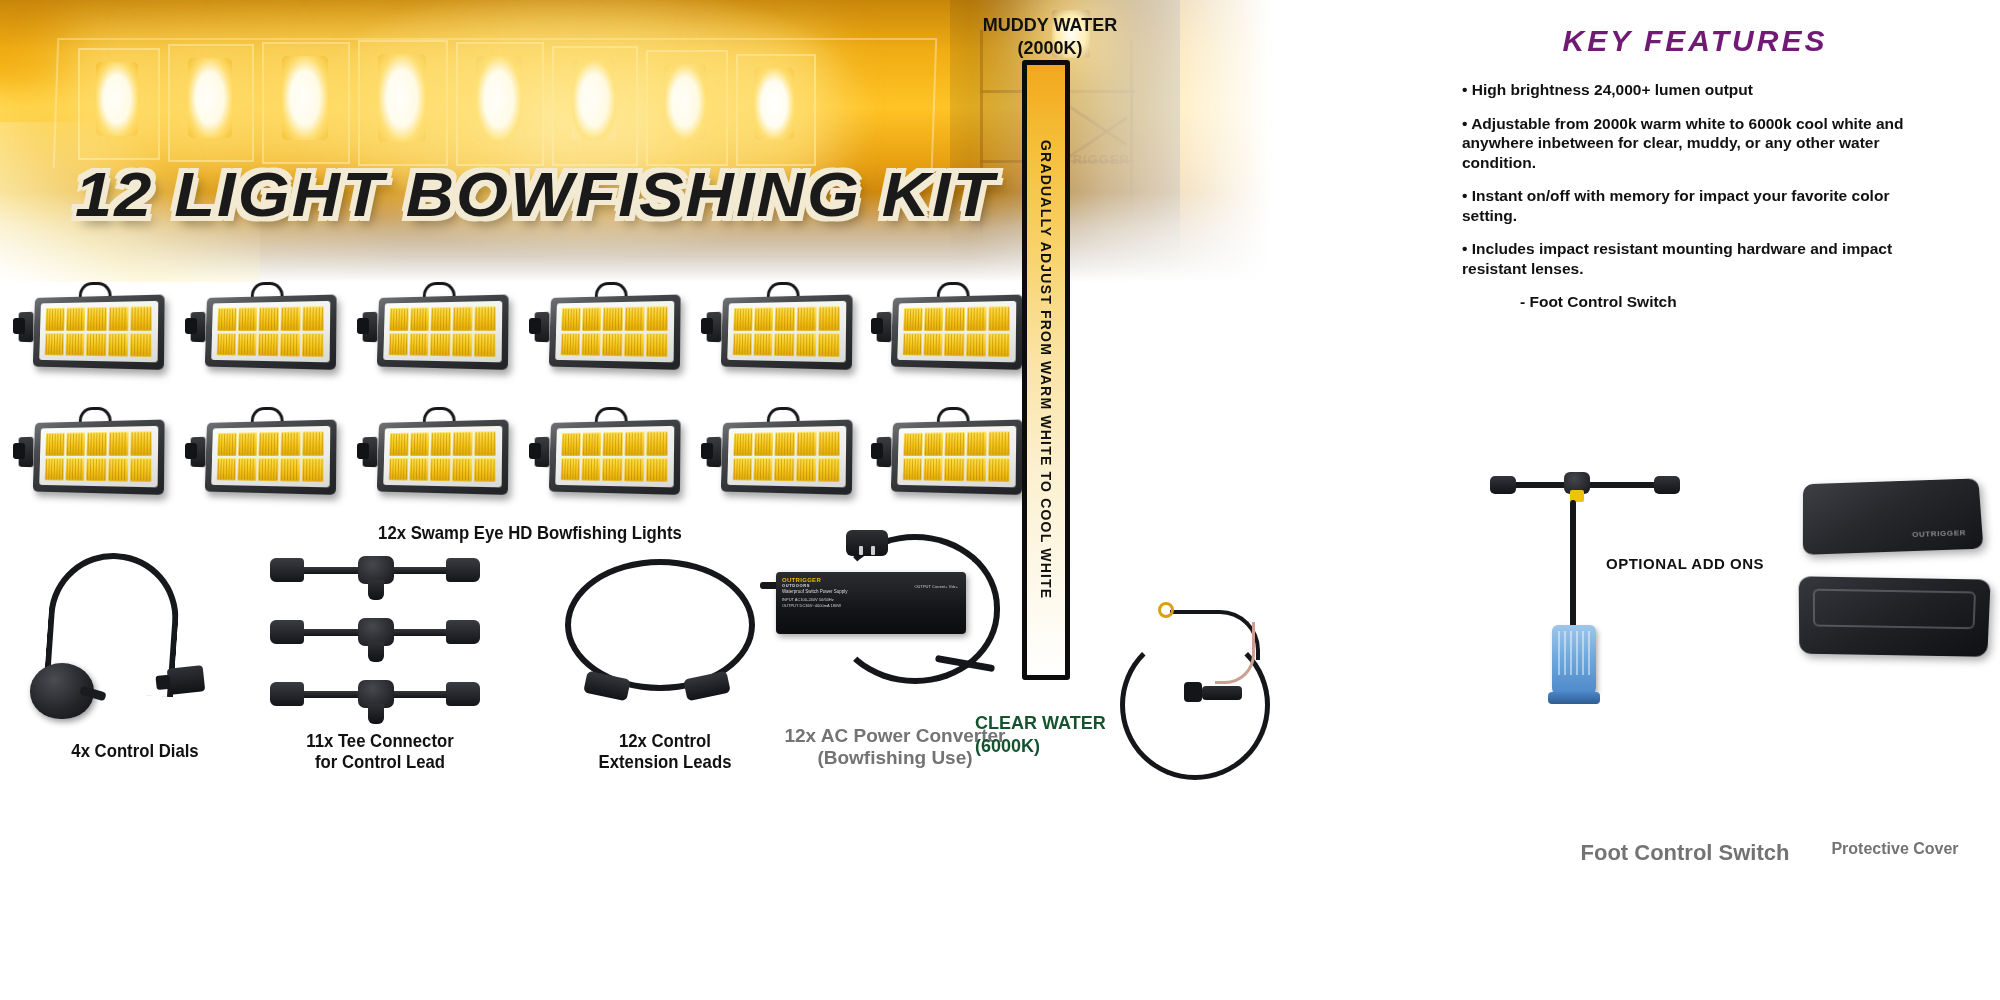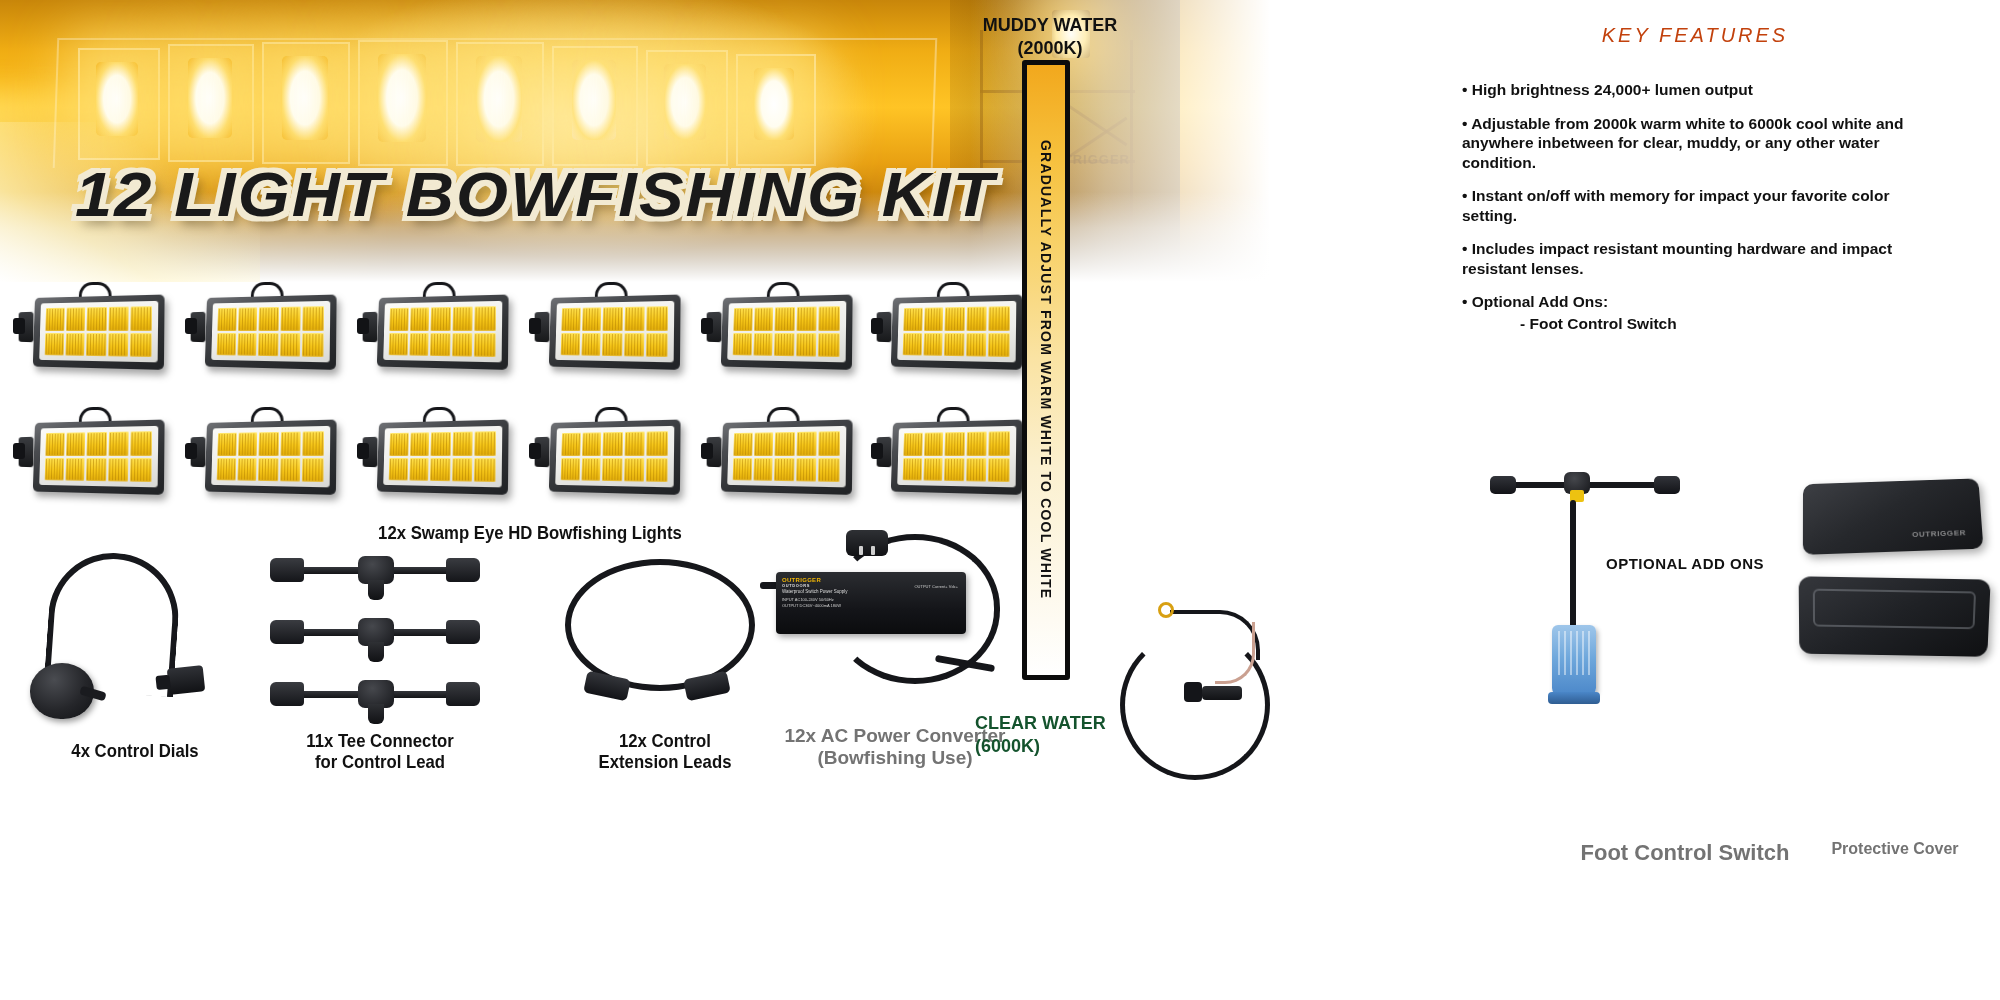--- a/index.html
+++ b/index.html
@@ -295,21 +295,21 @@
   .temp-bottom {
     position:absolute; left:975px; top:712px; width:150px; text-align:left;
     font-family:"Liberation Sans", sans-serif; font-weight:bold; font-size:18px;
     line-height:1.25; color:#14532d;
   }
 
   
   .kf-title {
     position:absolute; left:1530px; top:24px; width:330px; text-align:center;
     font-family:"Liberation Sans", sans-serif;
-    font-weight:normal; font-style:italic; font-size:20px; letter-spacing:3px; color:#c2410c;
+    font-weight:bold; font-style:italic; font-size:30px; letter-spacing:3px; color:#701a75;
   }
   .kf-list {
     position:absolute; left:1462px; top:80px; width:480px;
     font-family:"Liberation Sans", sans-serif;
     font-weight:bold; font-size:15.5px; line-height:1.26; color:#111;
   }
   .kf-item { margin-bottom:14px; }
   .kf-sub { margin-left:58px; }
   .kf-sub div { line-height:1.3; }
 
@@ -766,21 +766,20 @@
     <div>CLEAR WATER</div>
     <div>(6000K)</div>
   </div>
 
   <div class="kf-title">KEY FEATURES</div>
   <div class="kf-list" id="kf-list">
       <div class="kf-item">• High brightness 24,000+ lumen output</div>
       <div class="kf-item">• Adjustable from 2000k warm white to 6000k cool white and anywhere inbetween for clear, muddy, or any other water condition.</div>
       <div class="kf-item">• Instant on/off with memory for impact your favorite color setting.</div>
       <div class="kf-item">• Includes impact resistant mounting hardware and impact resistant lenses.</div>
-      <div class="kf-item" style="margin-bottom: 2px;">• Optional Add Ons:</div>
       <div class="kf-sub">
         <div>- Foot Control Switch</div>
       </div>
     </div>
 
   <div class="addons-title">OPTIONAL ADD ONS</div>
 
   <div class="pl-wrap">
     <div class="pl-loop"></div>
     <div class="pl-upper"></div>

